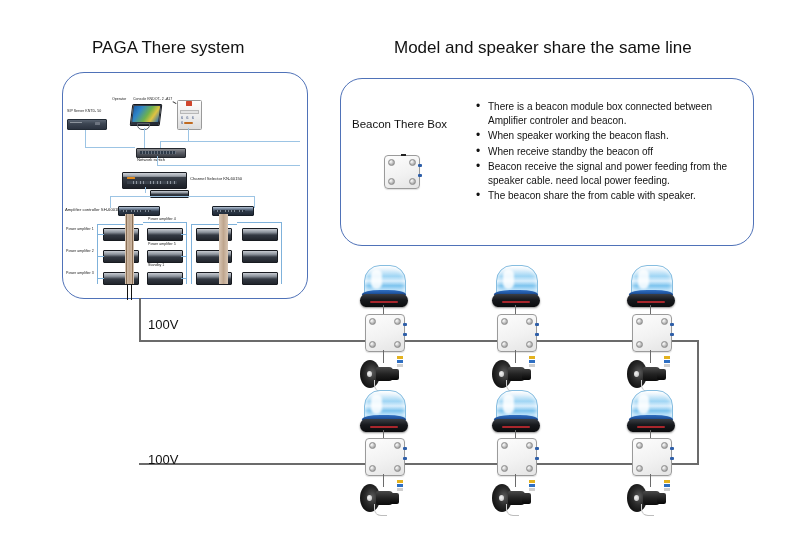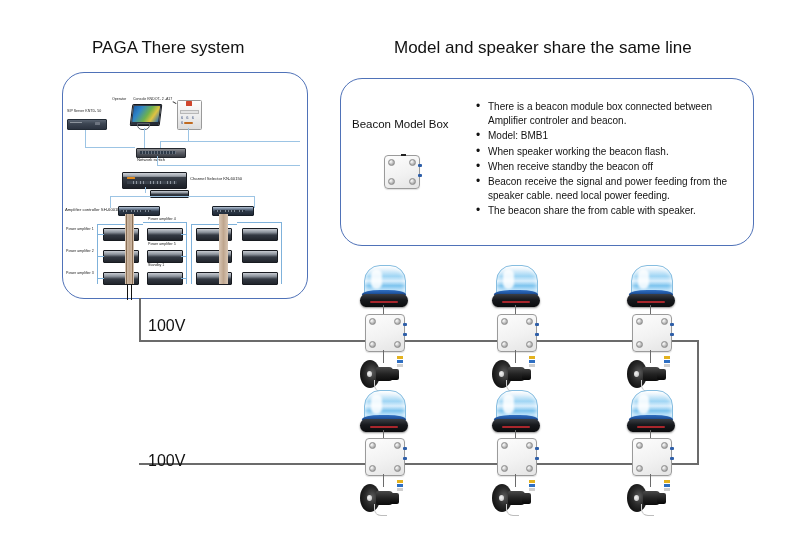--- a/index.html
+++ b/index.html
@@ -46,21 +46,21 @@
         #1e2733 100%);border:0.4px solid #161d26;border-radius:1px;}
   .tablet{background:linear-gradient(150deg,#3c4450 0%,#222831 100%);
         border:0.5px solid #161a20;border-radius:1.5px;transform:skewX(-7deg);}
   .screen{position:absolute;left:1.2px;top:1.2px;right:1.2px;bottom:3px;
         background:linear-gradient(120deg,#1d5fa8 0%,#2f86c9 25%,#6fb24c 55%,
         #e0c341 75%,#2a6fb0 100%);border-radius:0.8px;}
   .wallbox{background:linear-gradient(180deg,#fdfdfd 0%,#ededed 55%,#dcdcdc 100%);
         border:0.5px solid #9a9a9a;border-radius:1.5px;}
 
   
-  .v100{font-size:16px;color:#111;}
+  .v100{font-size:13px;color:#111;}
   .busline{background:#6b6b6b;}
 
   
   .beacon{width:52px;height:44px;}
   .beacon .dome{position:absolute;left:6px;top:0;width:40px;height:30px;
      border-radius:16px 16px 5px 5px;
      background:linear-gradient(180deg,#ffffff 0%,#dff0fb 14%,#9fd5f4 34%,
        #d9eefc 50%,#7cc3ee 66%,#bfe3fa 80%,#5fa9de 100%);
      border:0.8px solid #86bde0;
      box-shadow:inset 0 0 5px rgba(255,255,255,.95);}
@@ -210,38 +210,37 @@
 <div class="abs ampsm" style="left:242px;top:228px;width:34px;height:11px;"></div>
 <div class="abs ampsm" style="left:242px;top:250px;width:34px;height:11px;"></div>
 <div class="abs ampsm" style="left:242px;top:272px;width:34px;height:11px;"></div>
 <div class="abs wireD" style="left:191px;top:224px;width:1px;height:60px;"></div>
 <div class="abs wireD" style="left:191px;top:224px;width:46px;height:1px;"></div>
 <div class="abs wireD" style="left:281px;top:222px;width:1px;height:62px;"></div>
 <div class="abs wireD" style="left:237px;top:222px;width:44px;height:1px;"></div>
 <div class="abs" style="left:219px;top:214px;width:9px;height:70px;background:linear-gradient(90deg,#d8c6b4,#bfa68e,#d8c6b4);"></div>
 
 <div class="abs panel" id="note-panel"></div>
-<div class="abs" id="bmb-label">Beacon Model Box</div>
+<div class="abs" id="bmb-label">Beacon There Box</div>
 
 <div class="abs" id="bmb-art">
   <div class="mbox" style="width:34px;height:32px;position:absolute;left:0;top:0;">
     <i class="tl"></i>
     <i class="tr"></i>
     <i class="bl"></i>
     <i class="br"></i>
     <b class="cn c1"></b>
     <b class="cn c2"></b>
     <s class="tp"></s>
   </div>
 </div>
 
 <div class="abs" id="bullets">
   <ul>
     <li>There is a beacon module box connected between  Amplifier controler and beacon.</li>
-    <li>Model: BMB1</li>
     <li>When speaker working the beacon flash.</li>
     <li>When receive standby the beacon off</li>
     <li>Beacon receive the signal and power feeding from the speaker cable. need local power feeding.</li>
     <li>The beacon share the from cable with speaker.</li>
   </ul>
 </div>
 
 <div class="abs busline" style="left:139px;top:298px;width:1.6px;height:44px;"></div>
 <div class="abs busline" style="left:139px;top:340px;width:560px;height:1.6px;"></div>
 <div class="abs v100" style="left:148px;top:317px;">100V</div>

